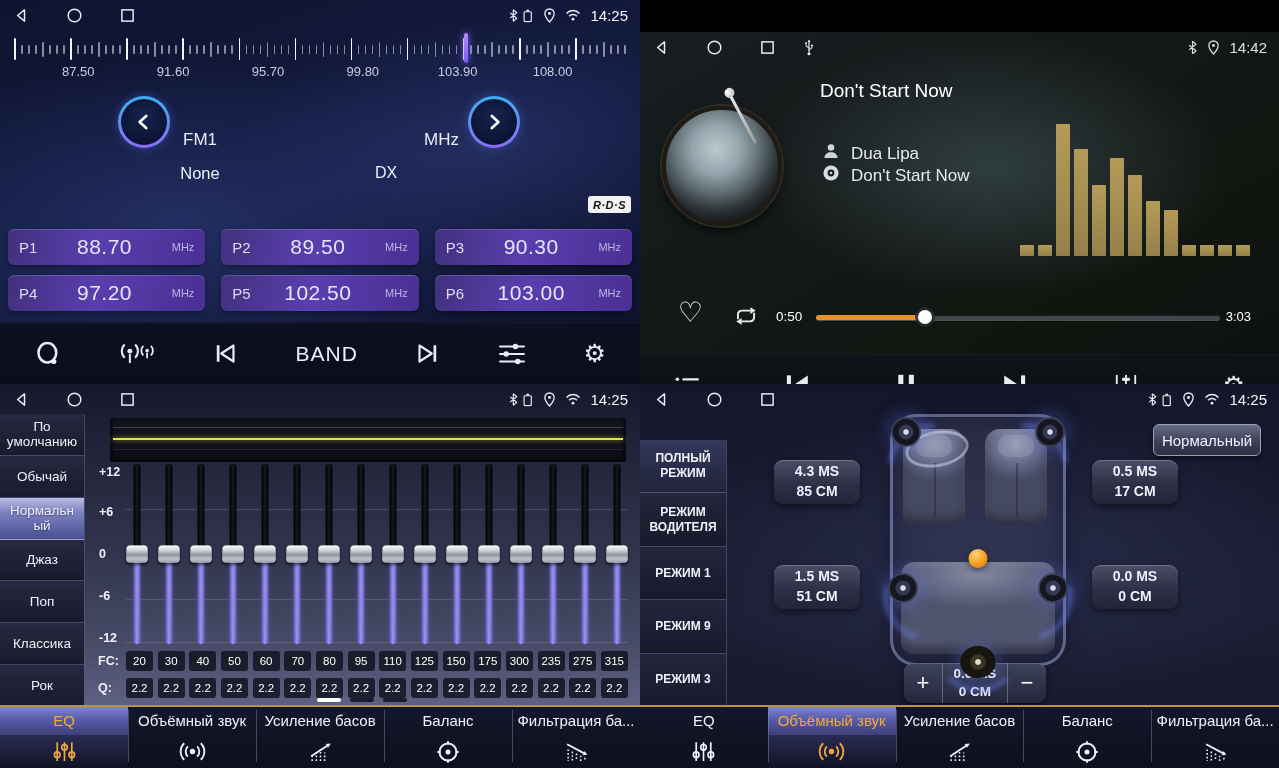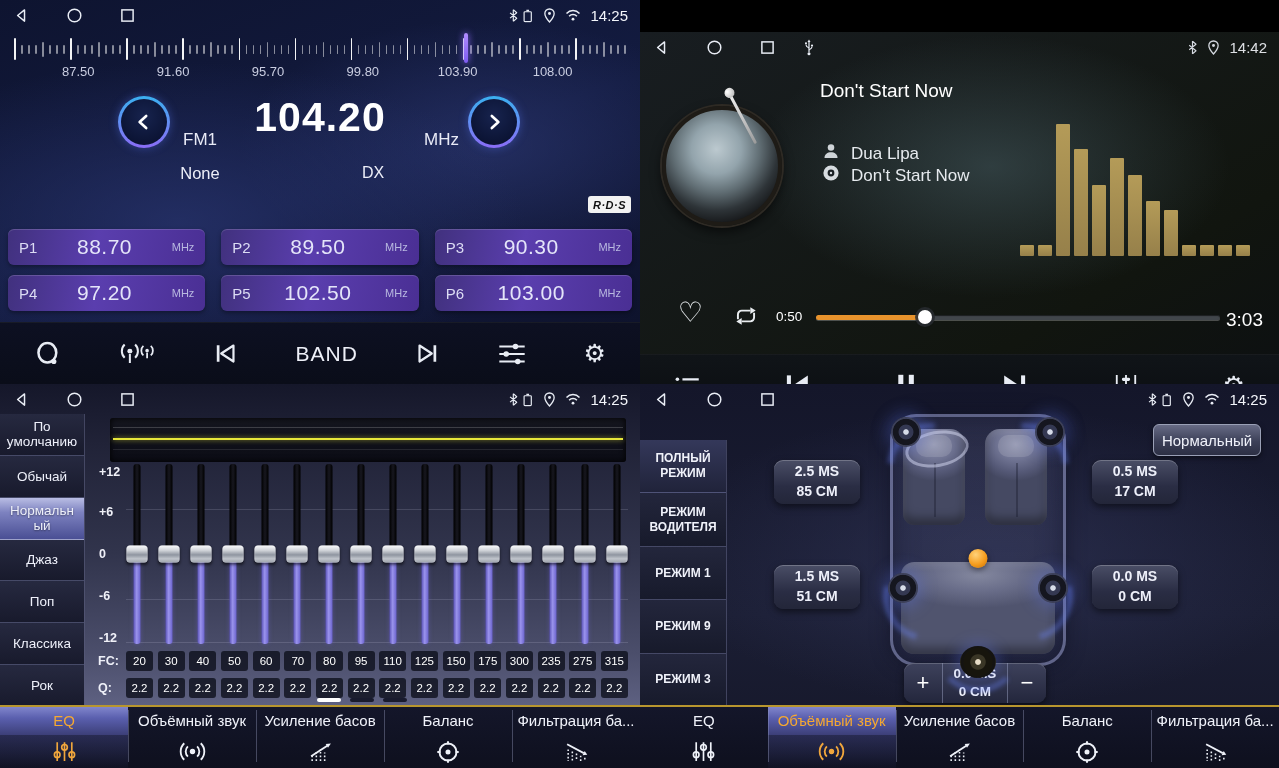--- a/index.html
+++ b/index.html
@@ -40,21 +40,21 @@
               background:linear-gradient(180deg,#3ab0f0,#8a6cf6);display:flex;align-items:center;justify-content:center;
               box-shadow:0 0 10px rgba(80,110,230,.45);}
   .nav-circle::before{content:"";position:absolute;inset:3px;border-radius:50%;
               background:radial-gradient(circle at 50% 38%,#17234e,#0b1333 75%);}
   .nav-circle svg{position:relative;z-index:1;}
   .lbl-band{position:absolute;left:183px;top:130px;font-size:17px;color:#e8eaf6;}
   .freq-big{position:absolute;left:220px;top:94px;width:200px;text-align:center;
             font-size:41px;font-weight:bold;letter-spacing:1px;color:#fff;}
   .lbl-unit{position:absolute;left:424px;top:130px;font-size:17px;color:#e8eaf6;}
   .lbl-none{position:absolute;left:170px;top:164px;width:60px;text-align:center;font-size:16.5px;color:#eceef8;}
-  .lbl-dx{position:absolute;left:362px;top:164px;font-size:16px;color:#eceef8;text-align:right;}
+  .lbl-dx{position:absolute;left:375px;top:164px;font-size:16px;color:#eceef8;text-align:right;}
   .rds{position:absolute;right:9px;top:196px;height:17px;padding:0 5px;border-radius:3px;background:#f2f2f2;
        color:#101010;font-size:11px;font-weight:bold;font-style:italic;display:flex;align-items:center;letter-spacing:.5px;}
   .presets{position:absolute;left:8px;right:8px;top:229px;display:grid;
            grid-template-columns:repeat(3,1fr);grid-template-rows:36px 36px;gap:10px 16px;}
   .preset{border-radius:6px;display:flex;align-items:center;padding:0 11px;cursor:default;
           background:linear-gradient(100deg,#41317e 0%,#5a3eae 45%,#4a2f94 100%);
           box-shadow:inset 0 1px 0 rgba(255,255,255,.16), 0 2px 4px rgba(0,0,0,.35);}
   .p-num{font-size:15px;color:#dcdcf4;}
   .p-freq{flex:1;text-align:center;font-size:21px;color:#e4e5f9;letter-spacing:.5px;}
   .p-unit{font-size:11px;color:#b9b9e0;}
@@ -75,21 +75,21 @@
   .tonearm::before{content:"";position:absolute;left:-3.5px;top:-6px;width:10px;height:10px;border-radius:50%;
            background:radial-gradient(circle at 35% 30%,#fff,#aaa);}
   .tr-title{position:absolute;left:180px;top:48px;font-size:19px;color:#fff;}
   .meta-row{position:absolute;left:182px;display:flex;align-items:center;gap:11px;color:#e6eaee;font-size:17px;}
   .viz{position:absolute;left:380px;top:92px;width:232px;height:132px;display:flex;align-items:flex-end;gap:4px;}
   .vbar{width:14px;border-radius:1px;background:linear-gradient(180deg,#b49b58,#96804a);}
   .prow{position:absolute;left:0;right:0;top:266px;height:40px;}
   .heart{position:absolute;left:38px;top:-2px;font-size:28px;color:#e9edf0;font-family:"DejaVu Sans",sans-serif;}
   .rep{position:absolute;left:92px;top:7px;color:#e9edf0;}
   .t-el{position:absolute;left:136px;top:11px;font-size:13.5px;}
-  .t-du{position:absolute;right:16px;top:11px;font-size:19px;}
+  .t-du{position:absolute;right:28px;top:11px;font-size:13px;}
   .ptrack{position:absolute;left:176px;width:404px;top:17px;height:5px;border-radius:3px;
           background:#41464b;box-shadow:inset 0 1px 1px rgba(0,0,0,.6),0 1px 0 rgba(255,255,255,.25);}
   .pfill{position:absolute;left:0;top:0;bottom:0;border-radius:3px;background:#e8932c;}
   .pknob{position:absolute;top:-5px;width:14px;height:14px;border-radius:50%;background:#fff;
          box-shadow:0 0 0 3px rgba(40,44,48,.85),0 1px 3px rgba(0,0,0,.6);}
 
   
   .eq-side{position:absolute;left:0;top:30px;width:84px;bottom:61px;display:flex;flex-direction:column;
            background:#13152666;border-right:1px solid rgba(130,136,175,.4);}
   .eq-side .item{flex:1;display:flex;align-items:center;justify-content:center;text-align:center;
@@ -462,21 +462,20 @@
     <span style="left:72.5%">103.90</span>
     <span style="left:88%">108.00</span>
   </div>
 
   <div class="nav-circle" style="left:118px;top:96px">
     <svg width="24" height="24" viewBox="0 0 22 22">
         <use href="#s-chevl"></use>
       </svg>
   </div>
   <div class="lbl-band">FM1</div>
-  <div class="freq-big">104.20</div>
   <div class="lbl-unit">MHz</div>
   <div class="nav-circle" style="left:468px;top:96px">
     <svg width="24" height="24" viewBox="0 0 22 22">
         <use href="#s-chevr"></use>
       </svg>
   </div>
   <div class="lbl-none">None</div>
   <div class="lbl-dx">DX</div>
   <div class="rds">R·D·S</div>
 
@@ -956,21 +955,21 @@
     <div class="bench"></div>
     <div class="spk" style="left:-2px;top:0px"></div>
     <div class="spk" style="right:-2px;top:0px"></div>
     <div class="spk" style="left:-5px;top:156px"></div>
     <div class="spk" style="right:-5px;top:156px"></div>
     <div class="sub"></div>
     <div class="ball"></div>
   </div>
 
   <div class="dbox" style="left:134px;top:76px">
-    <span>2.5 MS</span>
+    <span>4.3 MS</span>
     <span>85 CM</span>
   </div>
   <div class="dbox" style="left:452px;top:76px">
     <span>0.5 MS</span>
     <span>17 CM</span>
   </div>
   <div class="dbox" style="left:134px;top:181px">
     <span>1.5 MS</span>
     <span>51 CM</span>
   </div>

